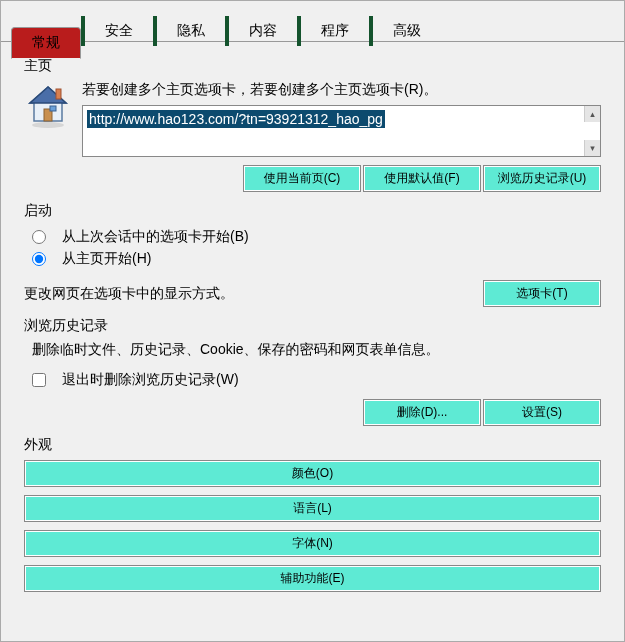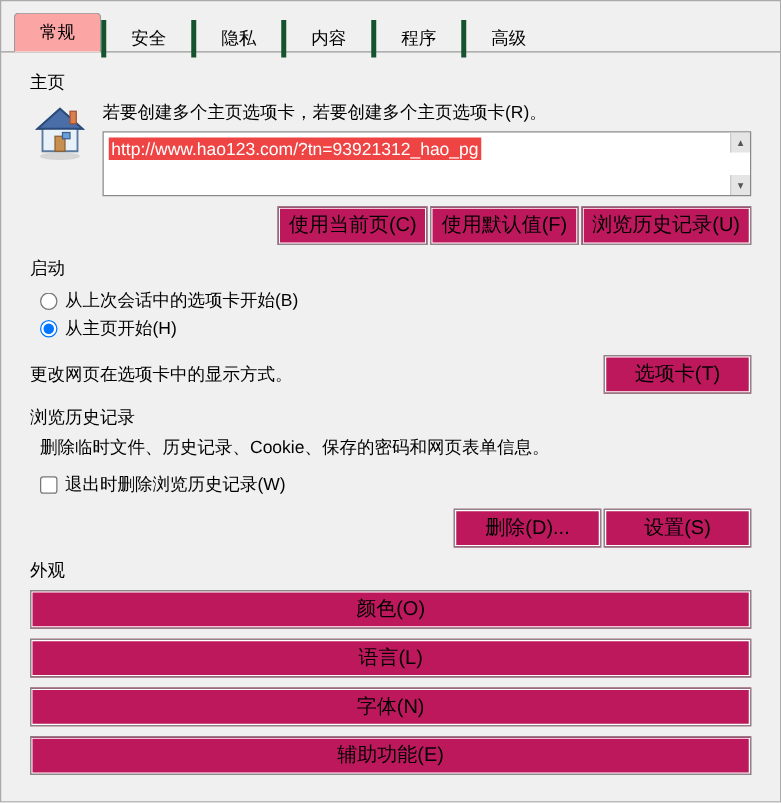--- a/index.html
+++ b/index.html
@@ -25,25 +25,25 @@
   }
   .tab {
     padding: 6px 20px;
     border-left: 4px solid #14532d;
     cursor: pointer;
     position: relative;
     top: 5px;
   }
   .tab:first-child { border-left: none; }
   .tab.active {
-    background: #fca5a5;
+    background: #b91c1c;
     border: 1px solid #999;
     border-bottom: 1px solid #f0f0f0;
     border-radius: 4px 4px 0 0;
-    top: 1px;
+    top: 18px;
   }
   .content {
     padding: 15px 23px;
   }
   .section-label {
     margin-bottom: 6px;
   }
   .homepage-row {
     display: flex;
     align-items: flex-start;
@@ -62,21 +62,21 @@
   }
   .url-box {
     border: 1px solid #888;
     background: #fff;
     height: 52px;
     position: relative;
     padding: 4px 18px 4px 4px;
     overflow: hidden;
   }
   .url-selected {
-    background: #ef4444;
+    background: #0c4a6e;
     color: #fff;
     white-space: nowrap;
     display: inline-block;
     padding: 1px 2px;
   }
   .scroll-up, .scroll-down {
     position: absolute;
     right: 0;
     width: 16px;
     height: 16px;
@@ -96,35 +96,35 @@
     justify-content: flex-end;
     gap: 2px;
   }
   .btn-row.appearance {
     justify-content: space-between;
     gap: 8px;
     margin-top: 6px;
     flex-direction: column;
   }
   .btn {
-    background: #be185d;
+    background: #5eead4;
     border: 1px solid #888;
     padding: 4px 8px;
     font-family: inherit;
-    font-size: 16px;
+    font-size: 12px;
     cursor: pointer;
     min-width: 118px;
     white-space: nowrap;
     box-shadow: inset 0 0 0 1px #fff;
   }
   .btn-row.appearance .btn { flex: 1; }
   .startup .radio-item, .history .check-item {
     display: flex;
     align-items: center;
-    gap: 6px;
+    gap: 16px;
     margin-left: 8px;
     padding: 2px 0;
   }
   .radio, .checkbox {
     width: 14px; height: 14px;
   }
   .section { margin-bottom: 10px; }
   .tabs-section .desc-row {
     display: flex;
     justify-content: space-between;

